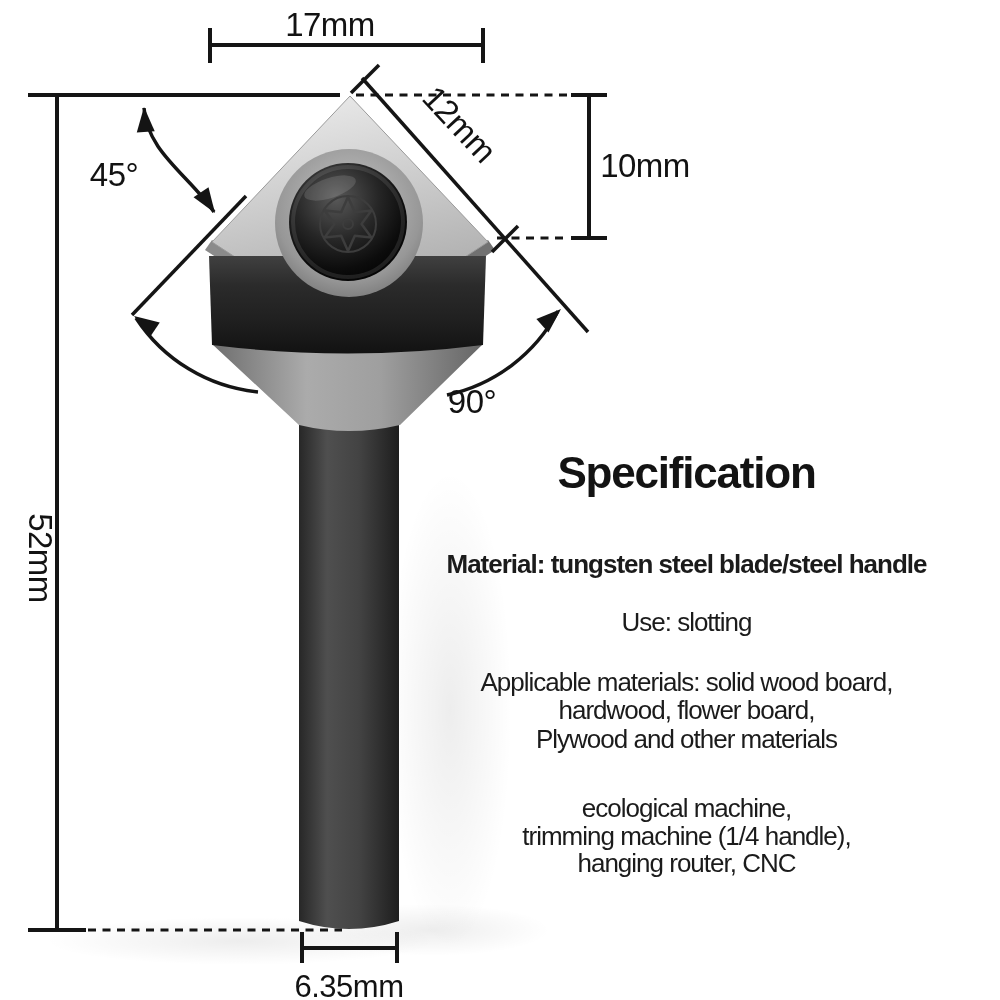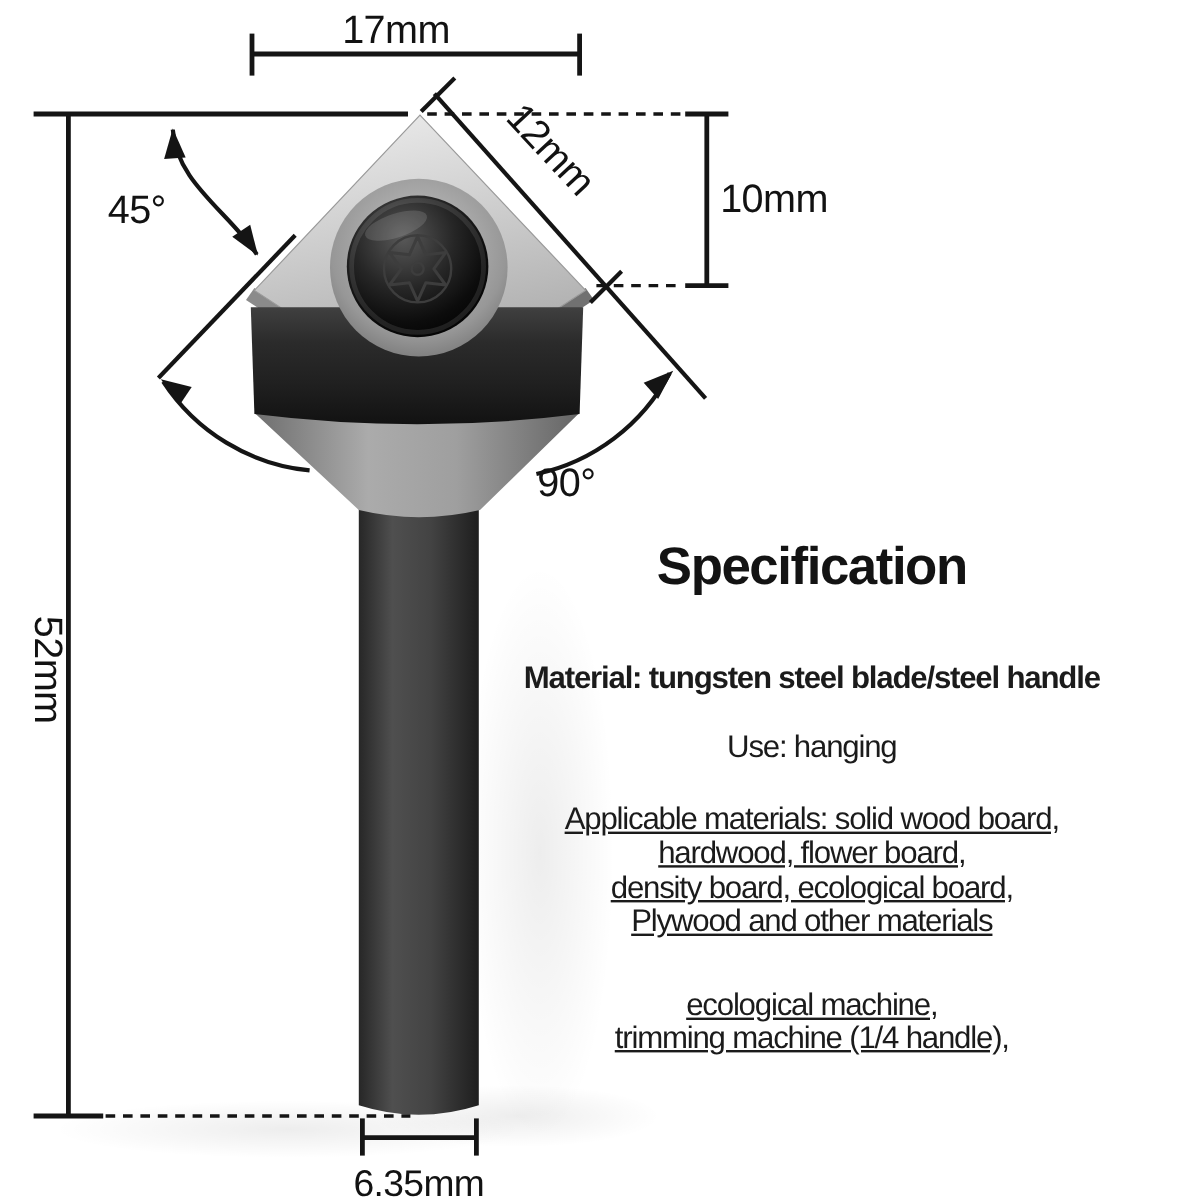--- a/index.html
+++ b/index.html
@@ -7,33 +7,33 @@
     position:relative;width:1000px;height:1000px;background:#ffffff;
     font-family:"Liberation Sans",sans-serif;overflow:hidden;
   }
   .diagram-svg{position:absolute;left:0;top:0;}
   .dim-label{
     font-family:"Liberation Sans",sans-serif;
     font-size:33px;fill:#121212;letter-spacing:-0.5px;
   }
   .dim-label.small{font-size:31px;}
   .spec{
-    position:absolute;left:404px;top:448px;width:545px;
+    position:absolute;left:414px;top:448px;width:545px;
     text-align:center;color:#1b1b1b;
   }
   .spec h1{
     font-size:44px;font-weight:700;margin:0 0 50px 0;
     letter-spacing:-1.2px;color:#131313;line-height:1.15;
   }
   .spec p{
     font-size:26px;margin:0;letter-spacing:-1px;line-height:30px;
   }
   .spec p.material{margin-bottom:28px;font-weight:bold;}
   .spec p.use{margin-bottom:31px;}
-  .spec .block{font-size:26px;letter-spacing:-1px;line-height:28.5px;text-decoration:underline;}
+  .spec .block{font-size:26px;letter-spacing:-1px;line-height:28.5px;}
   .spec .block.materials{margin-bottom:42px;}
   .spec .block.equipment{line-height:27.5px;}
 </style>
 </head>
 <body>
 
 <div class="canvas">
 
   <svg class="diagram-svg" width="1000" height="1000" viewBox="0 0 1000 1000">
     <defs>
@@ -157,26 +157,26 @@
         <line x1="302" y1="932" x2="302" y2="963" stroke-width="4"></line>
         <line x1="397" y1="932" x2="397" y2="963" stroke-width="4"></line>
         <text class="dim-label small" x="349" y="997" text-anchor="middle" stroke="none" fill="#121212">6.35mm</text>
       </g>
     </g>
   </svg>
 
   <div class="spec">
     <h1>Specification</h1>
     <p class="material">Material: tungsten steel blade/steel handle</p>
-    <p class="use">Use: hanging</p>
+    <p class="use">Use: slotting</p>
     <div class="block materials">
       <div>Applicable materials: solid wood board,</div>
       <div>hardwood, flower board,</div>
-      <div>density board, ecological board,</div>
       <div>Plywood and other materials</div>
     </div>
     <div class="block equipment">
       <div>ecological machine,</div>
       <div>trimming machine (1/4 handle),</div>
+      <div>hanging router, CNC</div>
     </div>
   </div>
 
 </div>
 
 </body></html>

